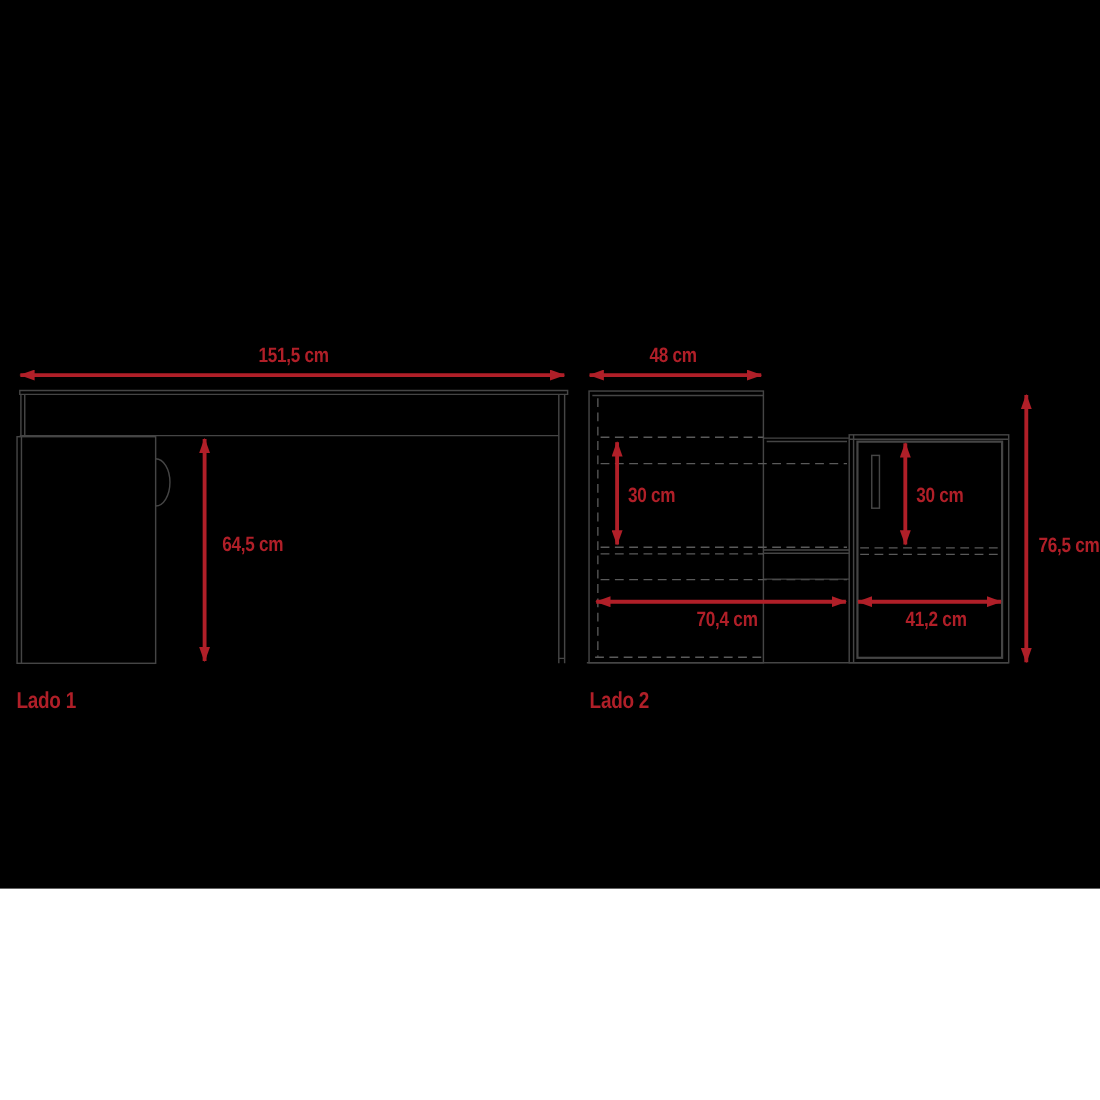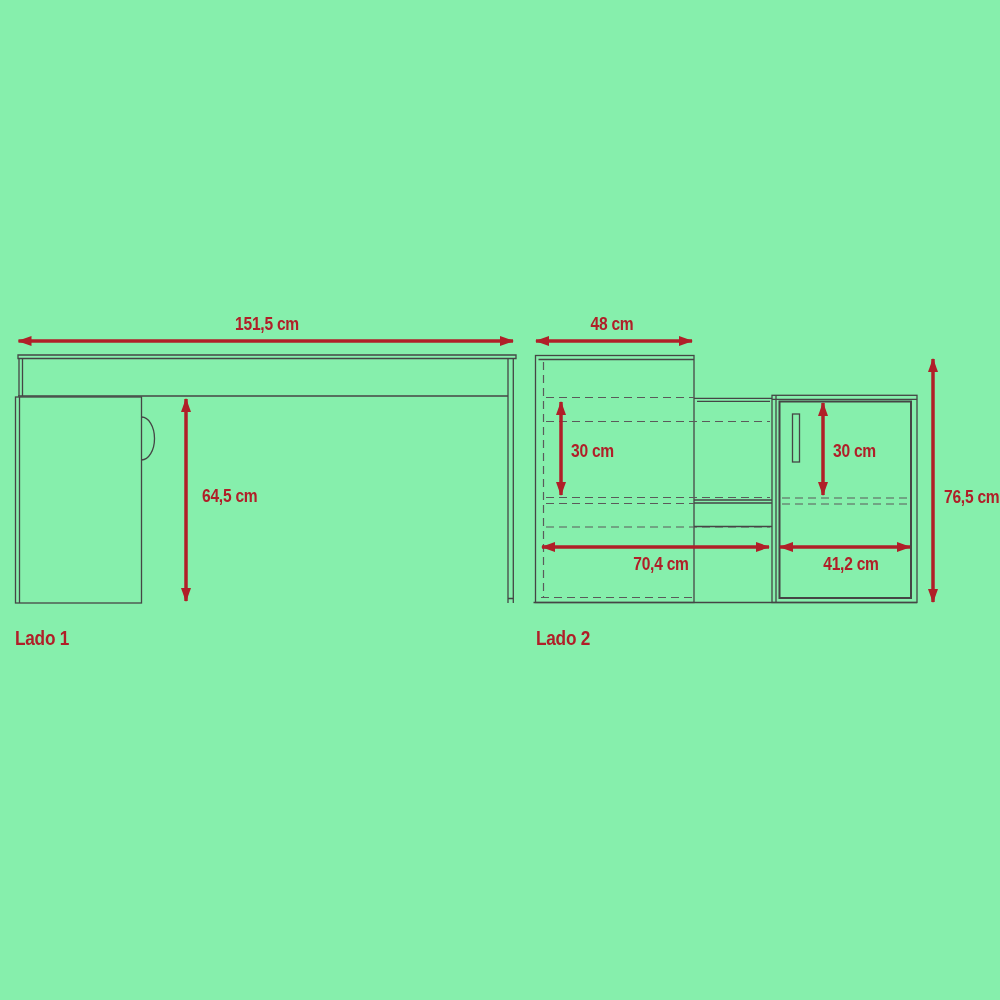--- a/index.html
+++ b/index.html
@@ -1,19 +1,19 @@
 <!DOCTYPE html>
 <html><head>
 <meta charset="utf-8">
 <style>
   html,body{margin:0;padding:0;background:#ffffff;}
   .canvas{
     position:relative;
-    width:1000px;height:1000px;
-    background:#86efac;
+    width:1000px;height:808px;
+    background:#000000;
     font-family:"Liberation Sans", sans-serif;
     overflow:hidden;
     text-decoration:underline;
   }
   .canvas svg{position:absolute;left:0;top:0;}
   .ink path,.ink rect{fill:none;stroke:#454545;stroke-width:1.3;}
   .ink .thick{stroke-width:2;}
   .ink .dash{stroke:#5a5a5a;stroke-width:1.2;stroke-dasharray:8 5;}
   .dim line{stroke:#B01F28;stroke-width:3.5;}
   .dimtext{

